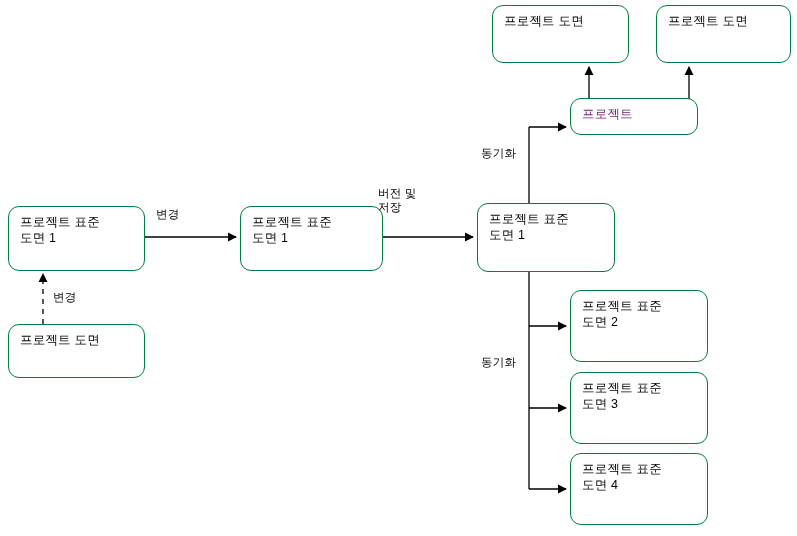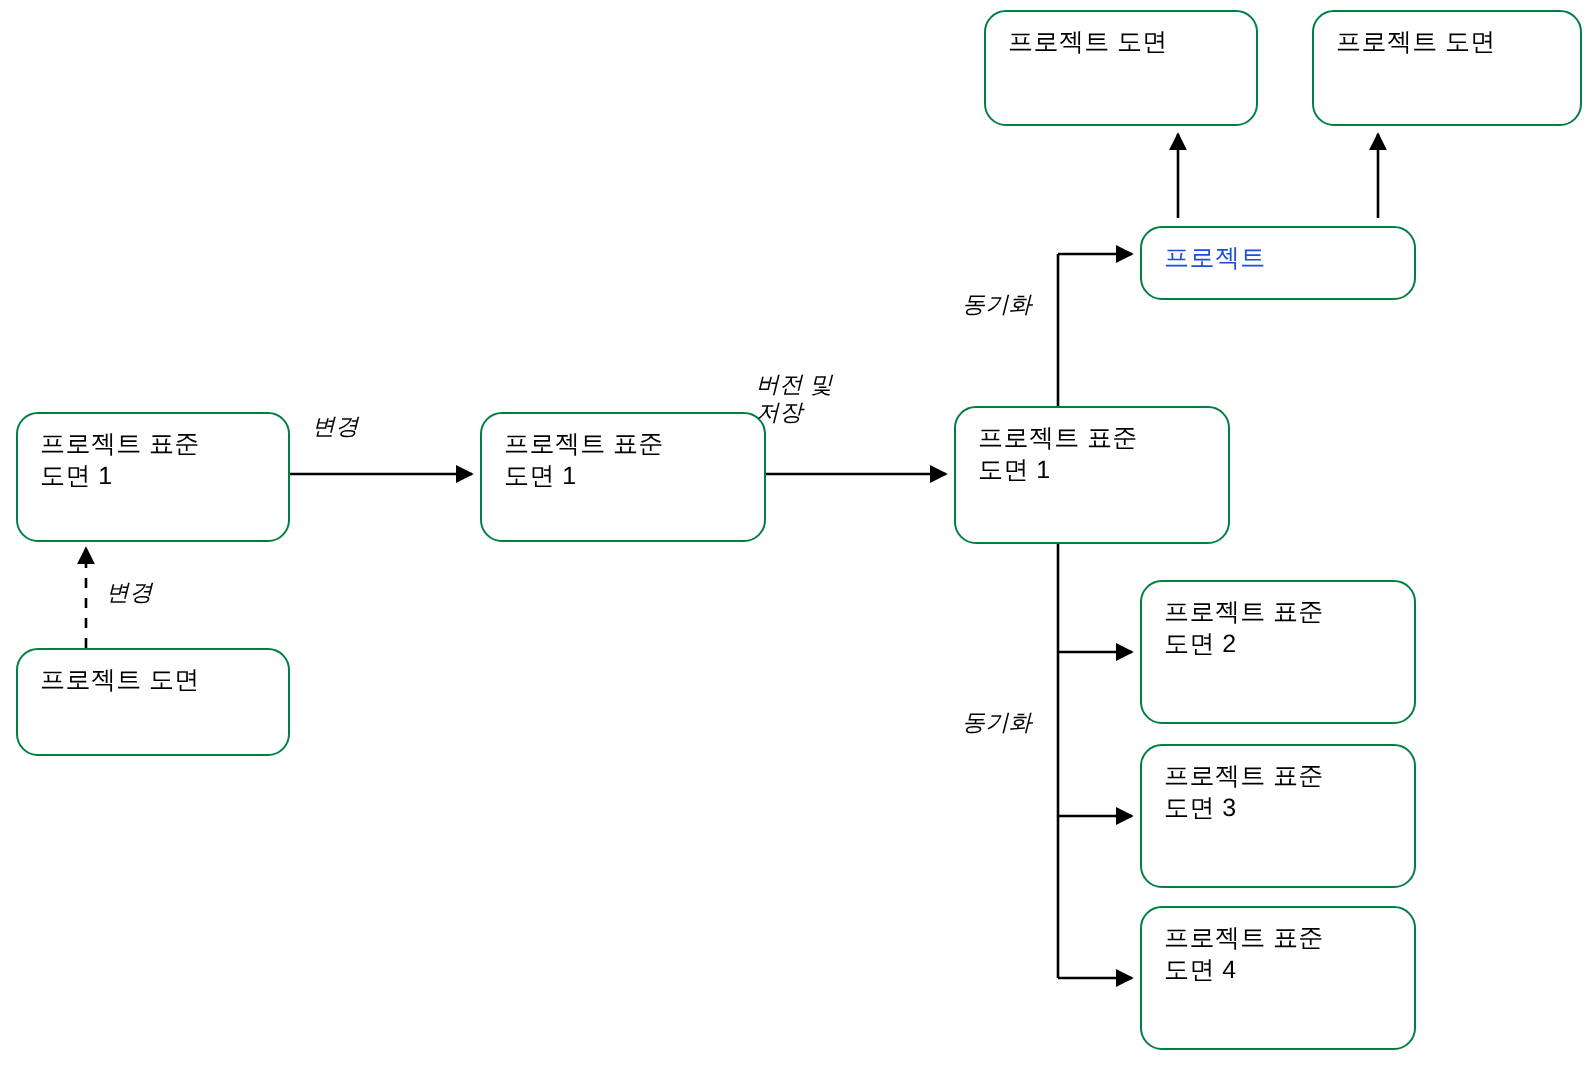--- a/index.html
+++ b/index.html
@@ -36,21 +36,20 @@
     line-height: 16px;
     letter-spacing: 0.2px;
     padding: 7px 0 0 11px;
     white-space: pre-line;
     font-weight: 400;
   }
   .edge-label {
     position: absolute;
     font-size: 11.5px;
     line-height: 14px;
-    font-style: italic;
     color: #000000;
     white-space: pre-line;
     letter-spacing: 0.2px;
   }
 </style>
 </head>
 <body>
 
 <div id="canvas">
 
@@ -92,21 +91,21 @@
     <g>
       <line x1="529" y1="272" x2="529" y2="489" stroke="#000000" stroke-width="1.3"></line>
       <line x1="529" y1="326" x2="566" y2="326" stroke="#000000" stroke-width="1.3" marker-end="url(#arrow)"></line>
       <line x1="529" y1="408" x2="566" y2="408" stroke="#000000" stroke-width="1.3" marker-end="url(#arrow)"></line>
       <line x1="529" y1="489" x2="566" y2="489" stroke="#000000" stroke-width="1.3" marker-end="url(#arrow)"></line>
     </g>
   </svg>
 
   <div class="node" style="left: 492px; top: 5px; width: 137px; height: 58px; border-color: rgb(0, 128, 64); background: rgb(255, 255, 255); color: rgb(0, 0, 0);">프로젝트 도면</div>
   <div class="node" style="left: 656px; top: 5px; width: 135px; height: 58px; border-color: rgb(0, 128, 64); background: rgb(255, 255, 255); color: rgb(0, 0, 0);">프로젝트 도면</div>
-  <div class="node" style="left: 570px; top: 113px; width: 138px; height: 37px; border-color: rgb(0, 128, 64); background: rgb(255, 255, 255); color: #1d4ed8;">프로젝트</div>
+  <div class="node" style="left: 570px; top: 98px; width: 128px; height: 37px; border-color: rgb(0, 128, 64); background: rgb(255, 255, 255); color: #701a75;">프로젝트</div>
   <div class="node" style="left: 8px; top: 206px; width: 137px; height: 65px; border-color: rgb(0, 128, 64); background: rgb(255, 255, 255); color: rgb(0, 0, 0);">프로젝트 표준
 도면 1</div>
   <div class="node" style="left: 8px; top: 324px; width: 137px; height: 54px; border-color: rgb(0, 128, 64); background: rgb(255, 255, 255); color: rgb(0, 0, 0);">프로젝트 도면</div>
   <div class="node" style="left: 240px; top: 206px; width: 143px; height: 65px; border-color: rgb(0, 128, 64); background: rgb(255, 255, 255); color: rgb(0, 0, 0);">프로젝트 표준
 도면 1</div>
   <div class="node" style="left: 477px; top: 203px; width: 138px; height: 69px; border-color: rgb(0, 128, 64); background: rgb(255, 255, 255); color: rgb(0, 0, 0);">프로젝트 표준
 도면 1</div>
   <div class="node" style="left: 570px; top: 290px; width: 138px; height: 72px; border-color: rgb(0, 128, 64); background: rgb(255, 255, 255); color: rgb(0, 0, 0);">프로젝트 표준
 도면 2</div>
   <div class="node" style="left: 570px; top: 372px; width: 138px; height: 72px; border-color: rgb(0, 128, 64); background: rgb(255, 255, 255); color: rgb(0, 0, 0);">프로젝트 표준

